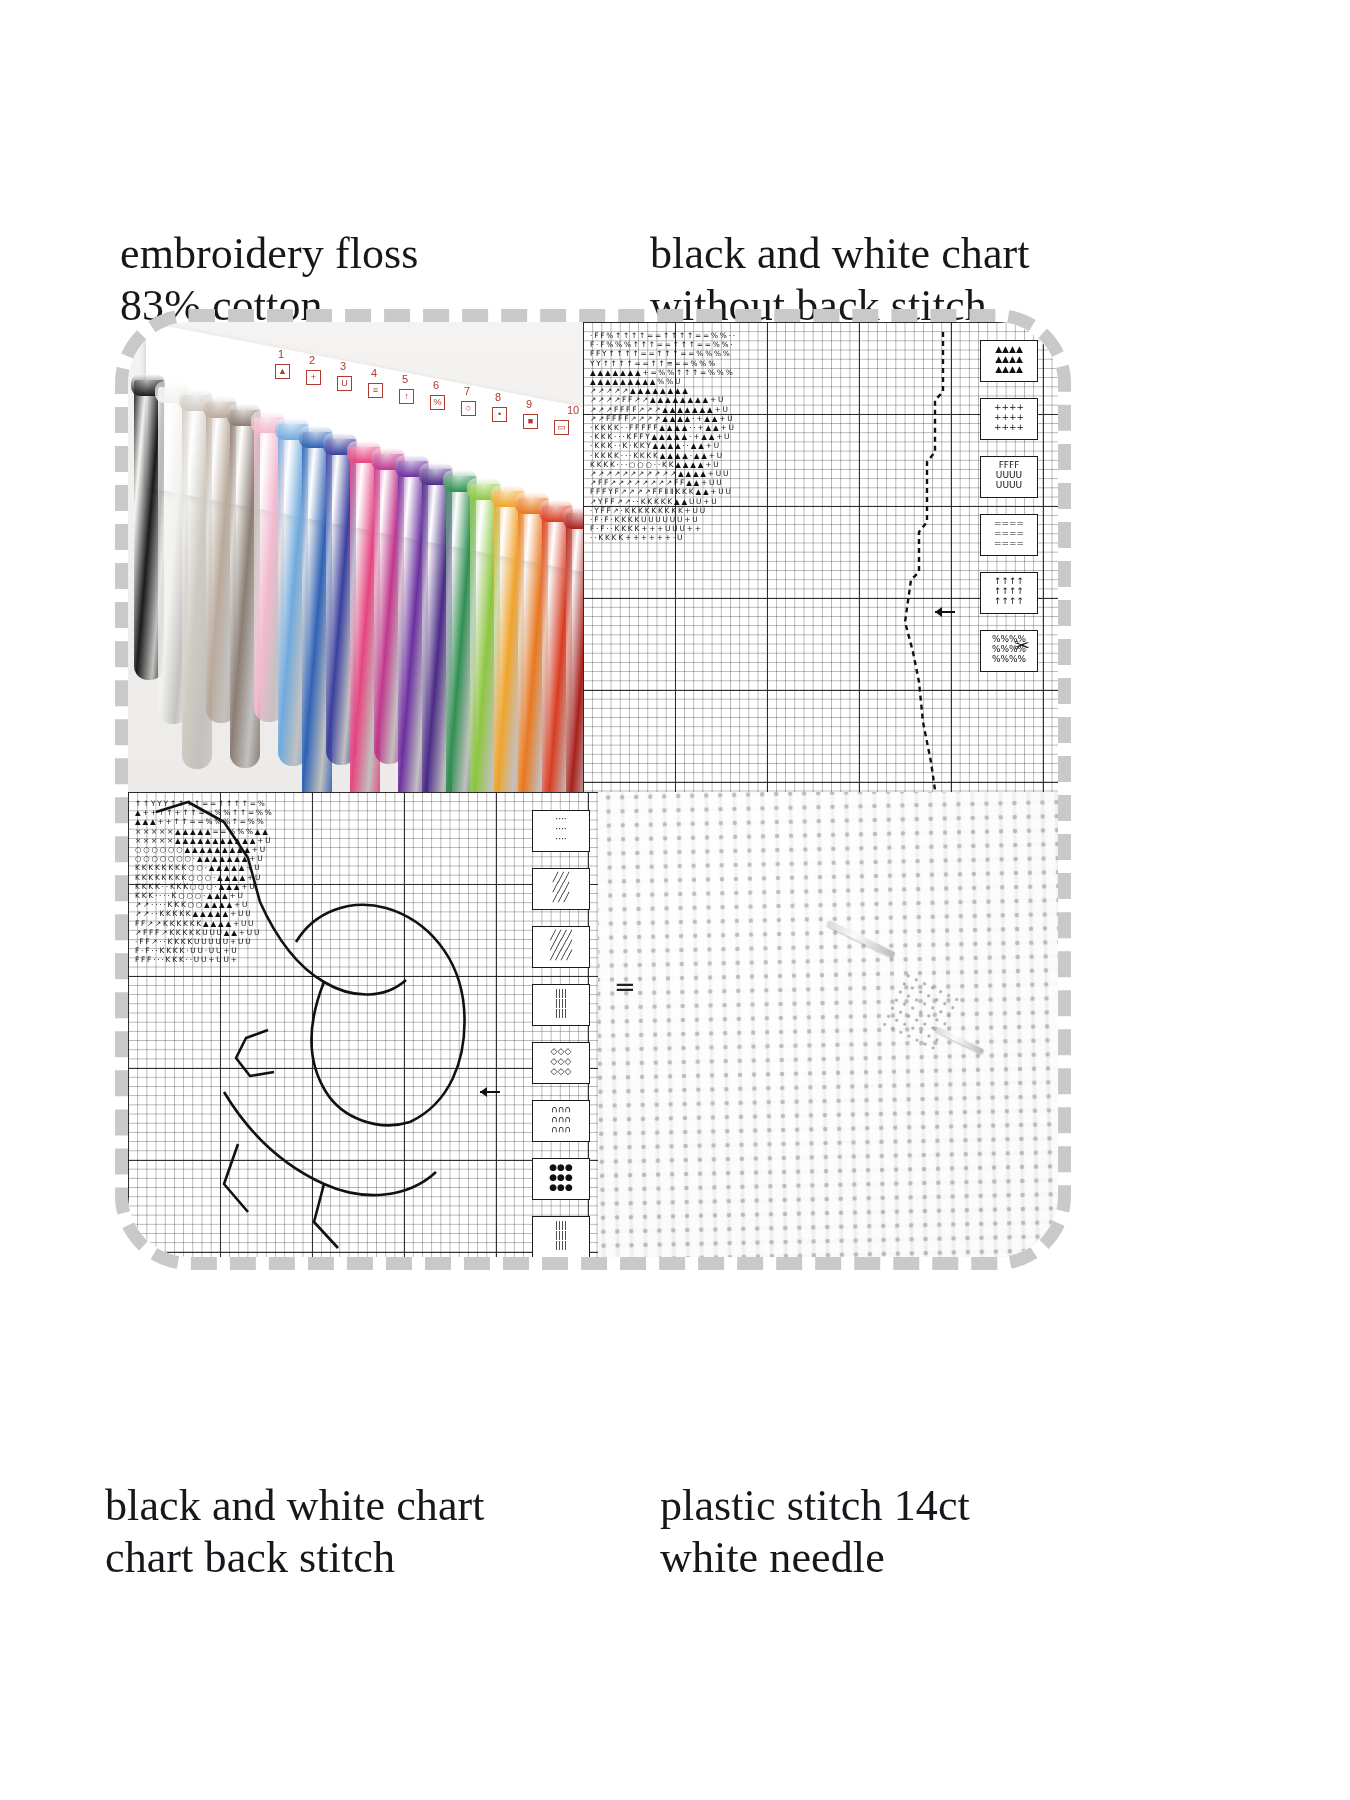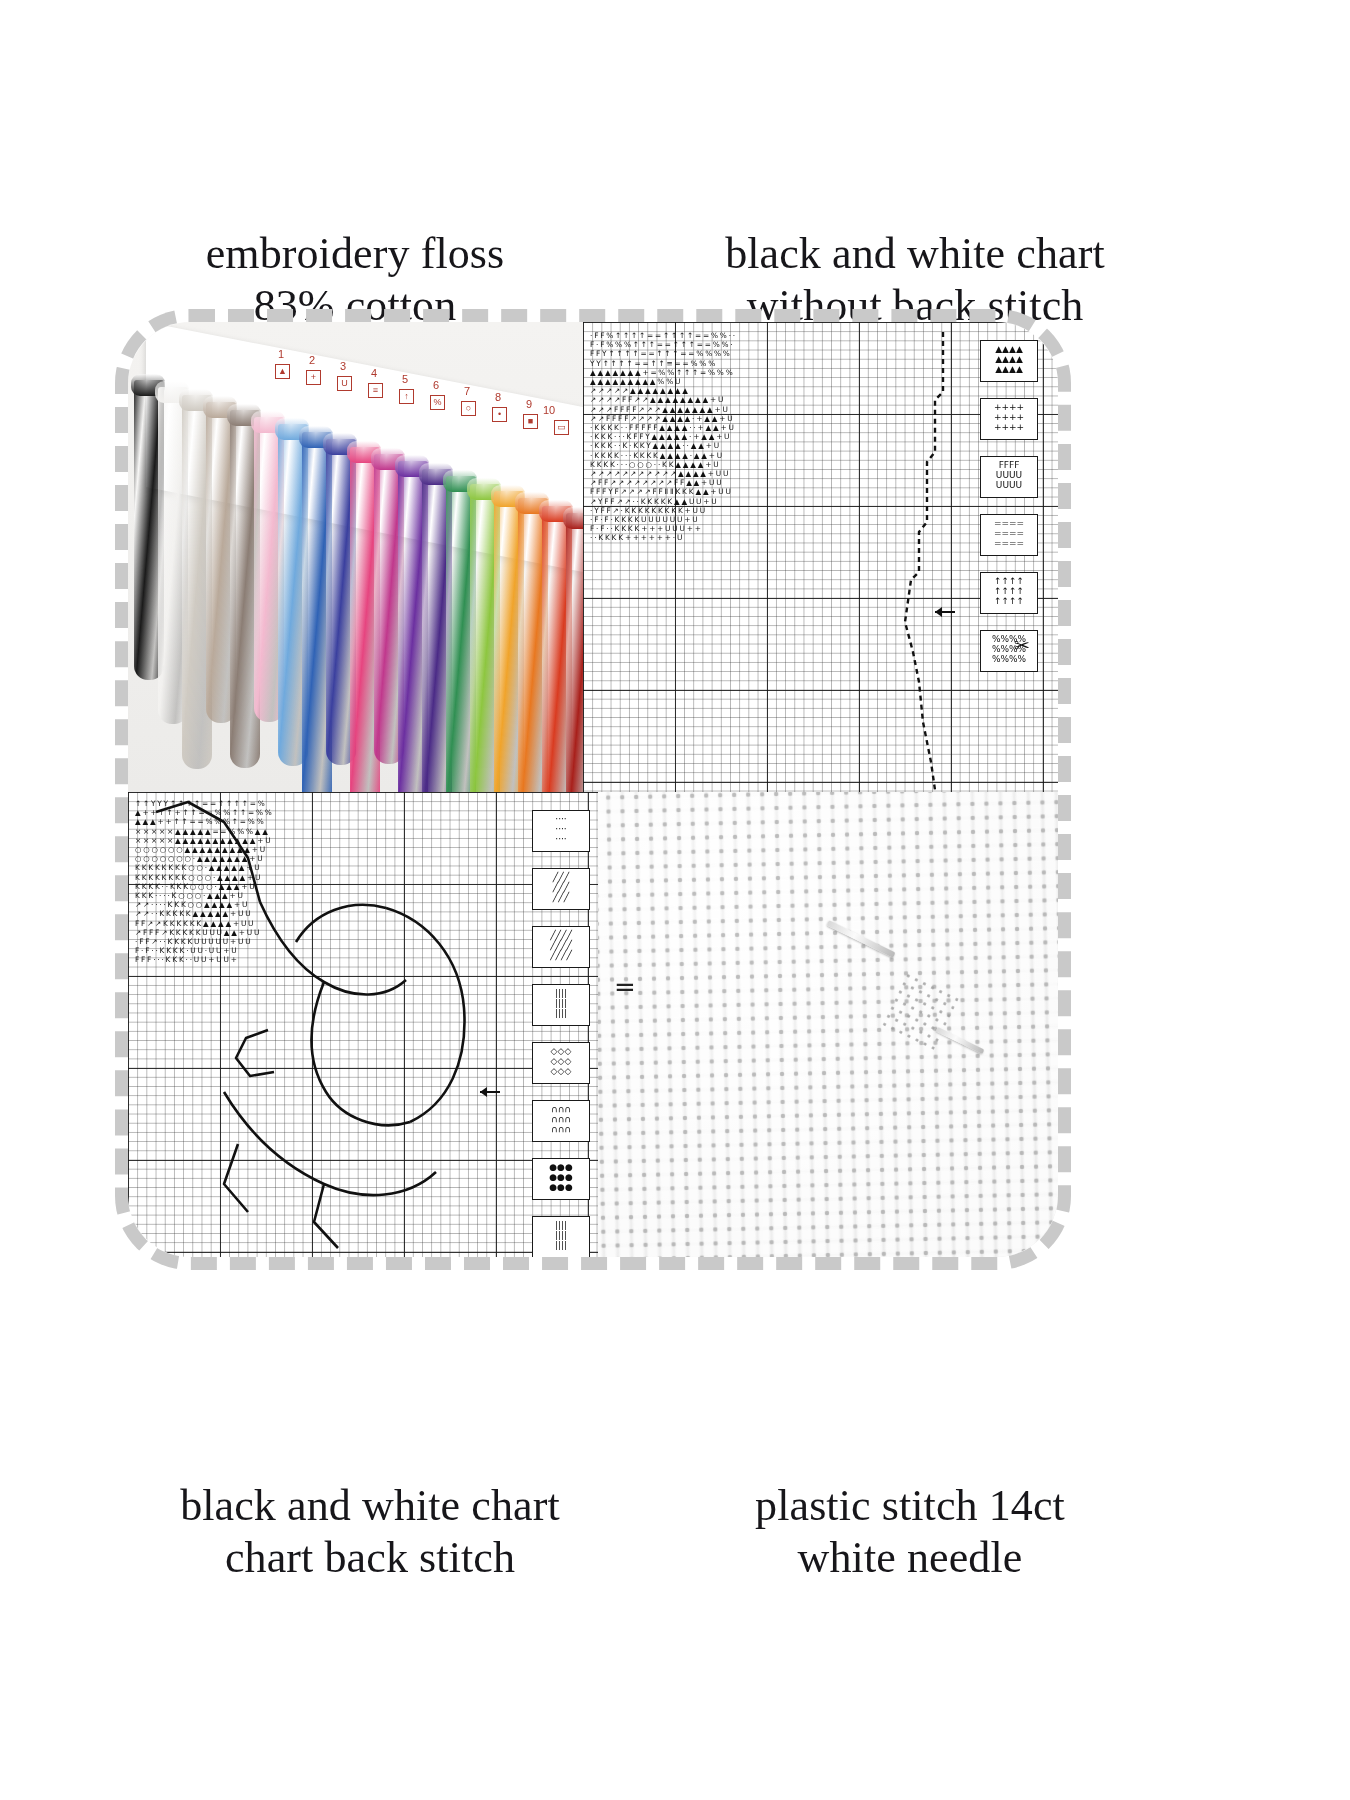--- a/index.html
+++ b/index.html
@@ -16,21 +16,20 @@
   }
 
   .page {
     position: absolute;
     inset: 0;
   }
 
   
   .caption {
     position: absolute;
-    text-align: center;
     font-family: "Liberation Serif", serif;
     font-size: 44px;
     line-height: 1.18;
     color: #17161a;
     letter-spacing: 0.1px;
   }
   .caption .l2 { display: block; }
 
   #cap-floss   { left: 120px;  top: 228px;  width: 470px; }
   #cap-bw      { left: 650px;  top: 228px;  width: 530px; }
@@ -287,21 +286,21 @@
               <div class="num" style="left: 274px; top: 50.8px;">5</div>
               <div class="sym" style="left: 271px; top: 66.8px;">↑</div>
               <div class="num" style="left: 305px; top: 57px;">6</div>
               <div class="sym" style="left: 302px; top: 73px;">%</div>
               <div class="num" style="left: 336px; top: 63.2px;">7</div>
               <div class="sym" style="left: 333px; top: 79.2px;">○</div>
               <div class="num" style="left: 367px; top: 69.4px;">8</div>
               <div class="sym" style="left: 364px; top: 85.4px;">•</div>
               <div class="num" style="left: 398px; top: 75.6px;">9</div>
               <div class="sym" style="left: 395px; top: 91.6px;">■</div>
-              <div class="num" style="left: 415px; top: 81.8px;">10</div>
+              <div class="num" style="left: 439px; top: 81.8px;">10</div>
               <div class="sym" style="left: 426px; top: 97.8px;">▭</div>
             </div>
 
           <div id="floss-skeins">
               <div class="hank" style="left: 6px; top: 58px; height: 300px; background: linear-gradient(95deg, rgb(26, 26, 26) 0%, rgba(255, 255, 255, 0.45) 22%, rgb(26, 26, 26) 50%, rgba(0, 0, 0, 0.18) 78%, rgb(26, 26, 26) 100%);"></div>
               <div class="knot" style="left: 3px; top: 52px; background: linear-gradient(rgba(255, 255, 255, 0.5), rgb(26, 26, 26));"></div>
               <div class="hank" style="left: 30px; top: 65.4px; height: 337px; background: linear-gradient(95deg, rgb(242, 241, 239) 0%, rgba(255, 255, 255, 0.45) 22%, rgb(242, 241, 239) 50%, rgba(0, 0, 0, 0.18) 78%, rgb(242, 241, 239) 100%);"></div>
               <div class="knot" style="left: 27px; top: 59.4px; background: linear-gradient(rgba(255, 255, 255, 0.5), rgb(242, 241, 239));"></div>
               <div class="hank" style="left: 54px; top: 72.8px; height: 374px; background: linear-gradient(95deg, rgb(207, 202, 194) 0%, rgba(255, 255, 255, 0.45) 22%, rgb(207, 202, 194) 50%, rgba(0, 0, 0, 0.18) 78%, rgb(207, 202, 194) 100%);"></div>
               <div class="knot" style="left: 51px; top: 66.8px; background: linear-gradient(rgba(255, 255, 255, 0.5), rgb(207, 202, 194));"></div>

